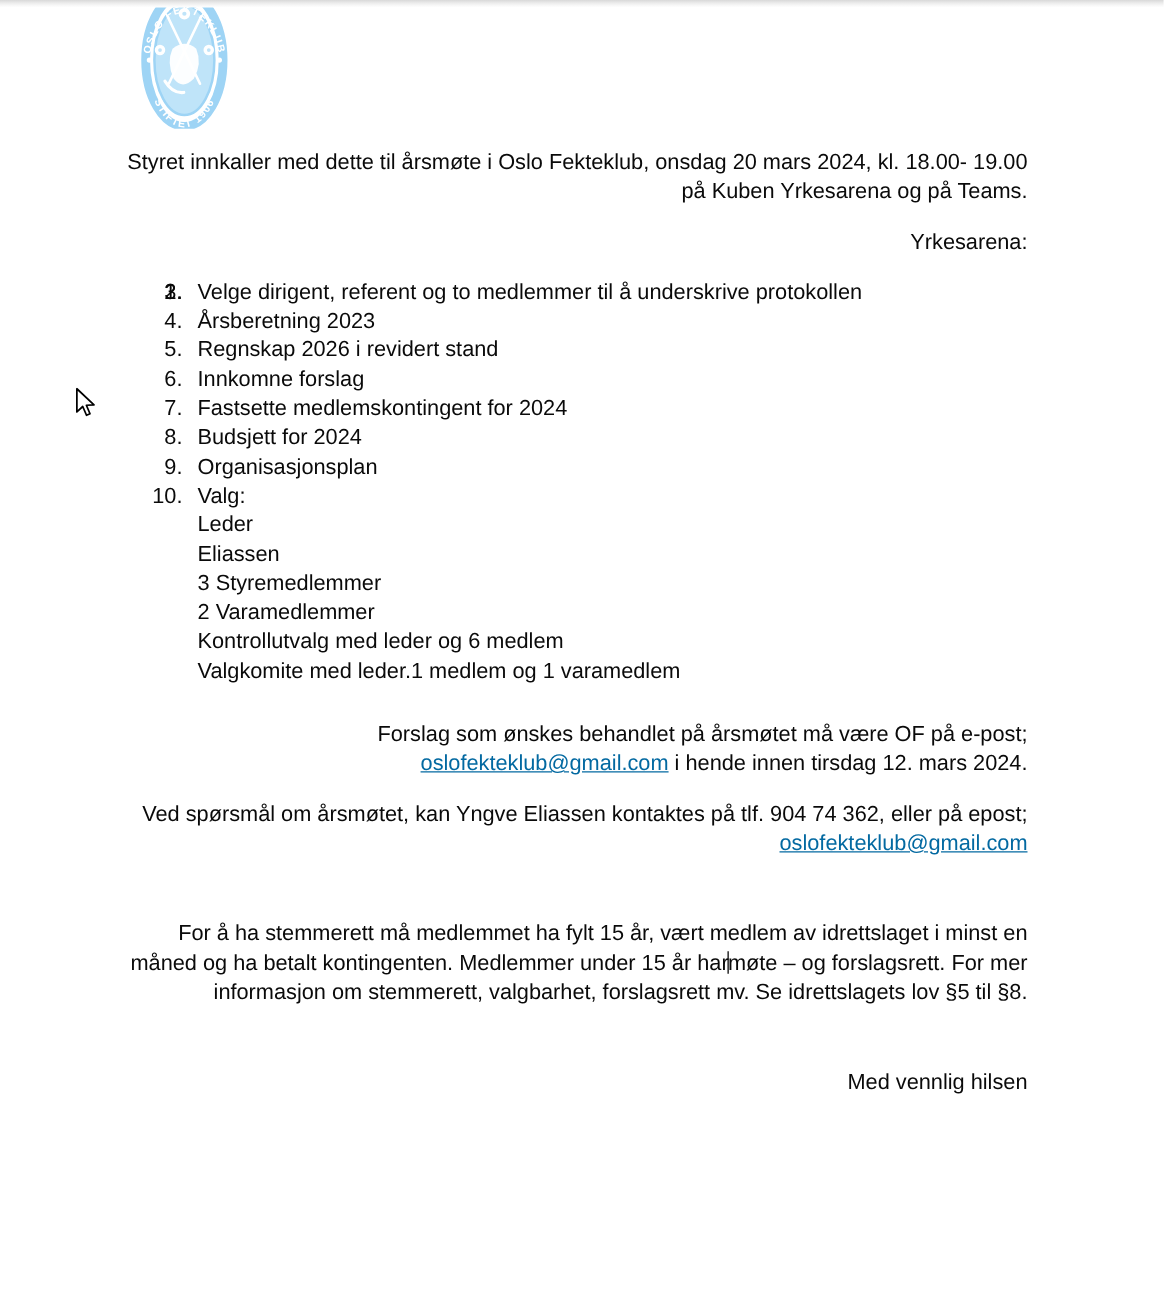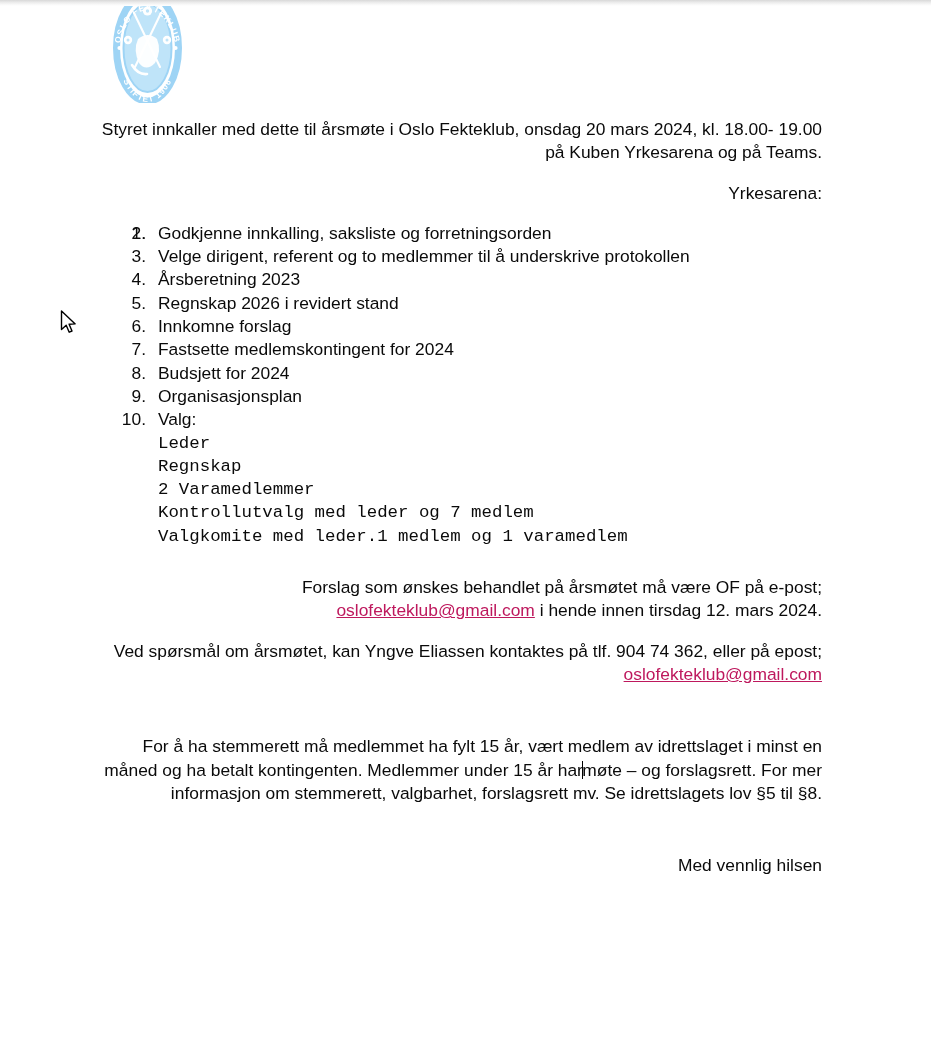--- a/index.html
+++ b/index.html
@@ -56,21 +56,21 @@
     font-size: 17.4px;
     line-height: 23.3px;
     color: #0a0a0a;
   }
   .para {
     margin: 0 0 17px 0;
     text-align: right;
   }
 
   a.maillink {
-    color: #be185d;
+    color: #0369a1;
     text-decoration: underline;
     text-underline-offset: 1px;
   }
 
   
   ol.saksliste {
     margin: 0 0 0 0;
     padding: 0;
     list-style: none;
   }
@@ -89,21 +89,20 @@
   }
 
   
   ul.valg-sub {
     margin: 0;
     padding: 0 0 0 58px;
     list-style: none;
   }
   ul.valg-sub > li {
     line-height: 23.3px;
-    font-family: Liberation Mono, monospace;
   }
 
   .spacer-block { height: 32px; }
   .spacer-small { height: 28px; }
 
   
   .caret {
     display: inline-block;
     width: 0;
     border-left: 1.6px solid #000;
@@ -175,21 +174,20 @@
     <p class="para">Styret innkaller med dette til årsmøte i Oslo Fekteklub, onsdag 20 mars 2024, kl. 18.00- 19.00 på Kuben Yrkesarena og på Teams.</p>
 
     <p class="para">Yrkesarena:</p>
 
     <ol class="saksliste">
       <li>
         <span class="num">1.</span>
       </li>
       <li>
         <span class="num">2.</span>
-        <span>Godkjenne innkalling, saksliste og forretningsorden</span>
       </li>
       <li>
         <span class="num">3.</span>
         <span>Velge dirigent, referent og to medlemmer til å underskrive protokollen</span>
       </li>
       <li>
         <span class="num">4.</span>
         <span>Årsberetning 2023</span>
       </li>
       <li>
@@ -213,23 +211,24 @@
         <span>Organisasjonsplan</span>
       </li>
       <li>
         <span class="num">10.</span>
         <span>Valg:</span>
       </li>
     </ol>
 
     <ul class="valg-sub">
       <li>Leder</li>
-      <li>Regnskap</li>
+      <li>Eliassen</li>
+      <li>3 Styremedlemmer</li>
       <li>2 Varamedlemmer</li>
-      <li>Kontrollutvalg med leder og 7 medlem</li>
+      <li>Kontrollutvalg med leder og 6 medlem</li>
       <li>Valgkomite med leder.1 medlem og 1 varamedlem</li>
     </ul>
 
     <div class="spacer-small"></div>
 
     <p class="para"><span>Forslag som ønskes behandlet på årsmøtet må være OF på e-post; </span><a class="maillink" href="#">oslofekteklub@gmail.com</a><span> i hende innen tirsdag 12. mars 2024.</span></p>
 
 
     <p class="para"><span>Ved spørsmål om årsmøtet, kan Yngve Eliassen kontaktes på tlf. 904 74 362, eller på epost;</span><br><a class="maillink" href="#">oslofekteklub@gmail.com</a></p>
 

